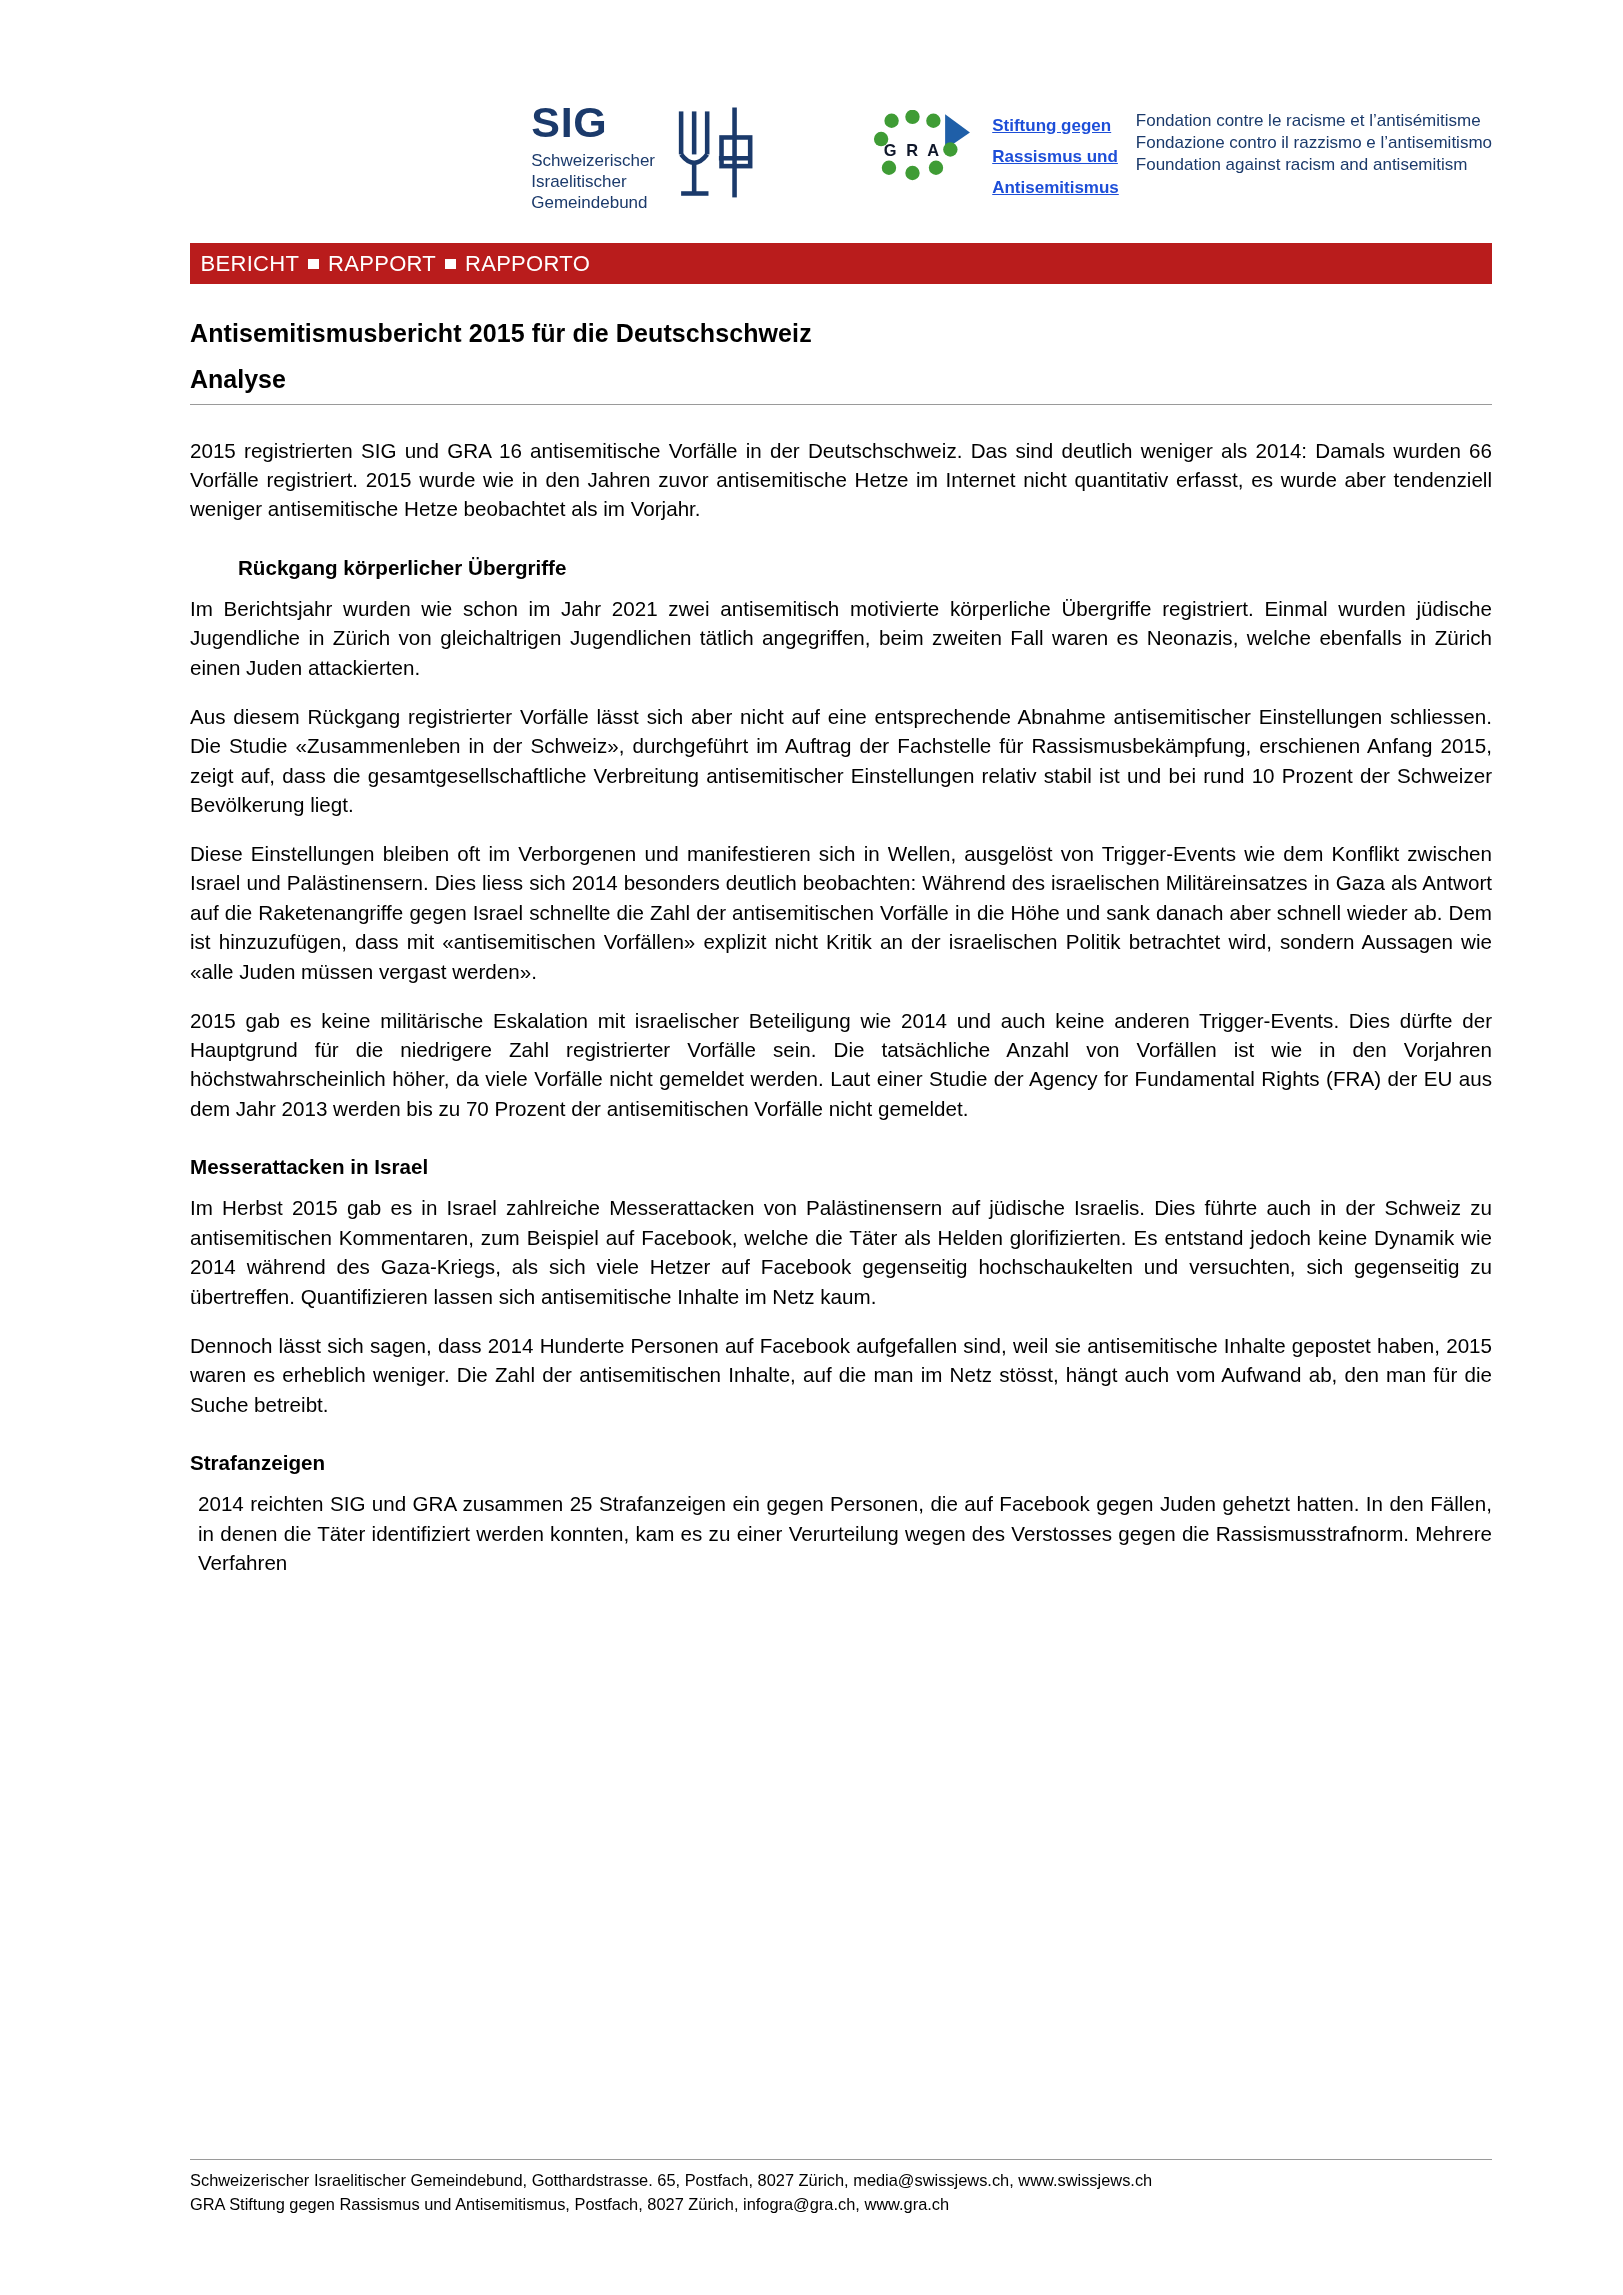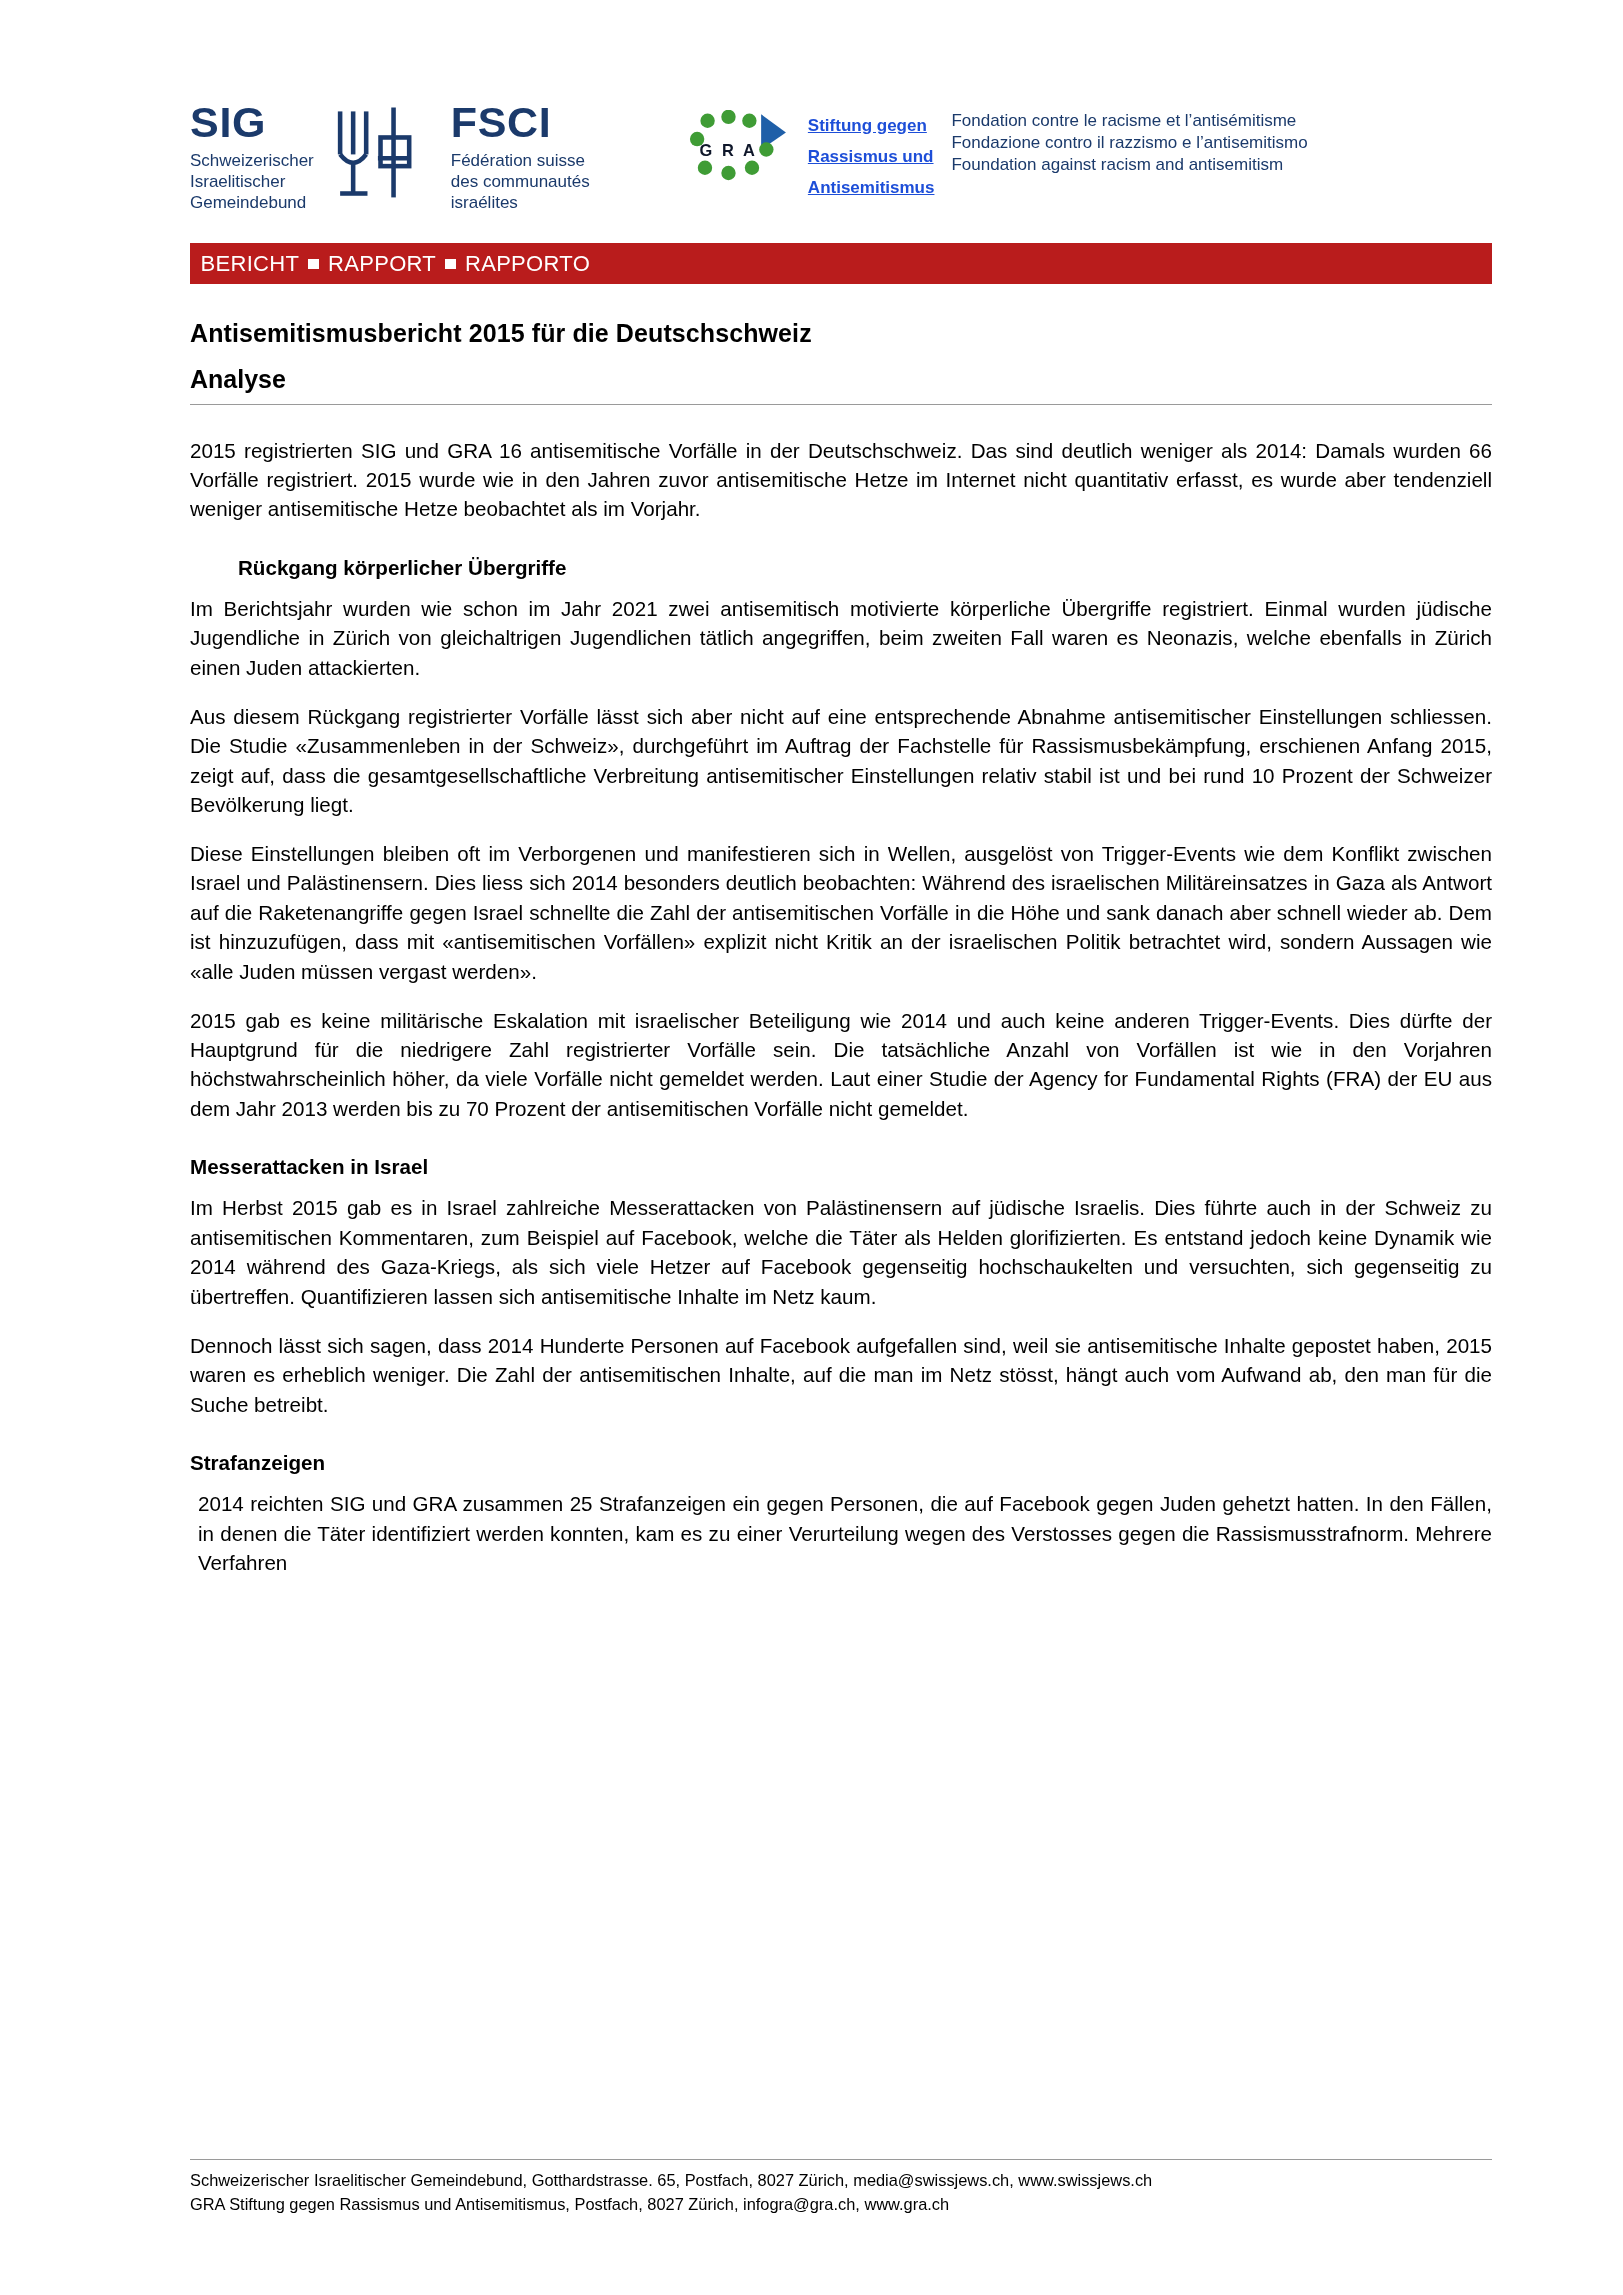--- a/index.html
+++ b/index.html
@@ -24,22 +24,23 @@
     position: absolute;
     left: 190px;
     top: 98px;
     width: 1302px;
   }
 
   
   .logo-row {
     display: flex;
     align-items: flex-start;
-    gap: 0px;
+    gap: 16px;
     height: 131px;
+    justify-content: flex-end;
   }
   .sig-logo {
     display: flex;
     align-items: flex-start;
     gap: 17px;
     color: #1b3a6b;
   }
   .sig-left {
     display: flex;
     flex-direction: column;
@@ -234,26 +235,20 @@
               <path d="M14 146 L56 146"></path>
             </g>
             <g stroke="#1b3a6b" stroke-width="7" fill="none">
               <path d="M96 14 L96 152"></path>
               <path d="M72 92 L120 92"></path>
               <rect x="76" y="60" width="44" height="44" fill="none"></rect>
             </g>
           </svg>
         </div>
 
-        <div class="fsci-right">
-          <div class="fsci-acronym">FSCI</div>
-          <div class="fsci-sub" style="white-space: pre-line;">Fédération suisse
-des communautés
-israélites</div>
-        </div>
       </div>
 
       <div class="gra-block">
         <div class="gra-mark">
           <svg width="111" height="79" viewBox="0 0 170 120" xmlns="http://www.w3.org/2000/svg">
             <circle cx="30" cy="16" r="11" fill="#3f9c35"></circle>
             <circle cx="62" cy="10" r="11" fill="#3f9c35"></circle>
             <circle cx="94" cy="16" r="11" fill="#3f9c35"></circle>
             <circle cx="14" cy="44" r="11" fill="#3f9c35"></circle>
             <polygon points="112,6 150,34 112,60" fill="#1f5fa8"></polygon>

